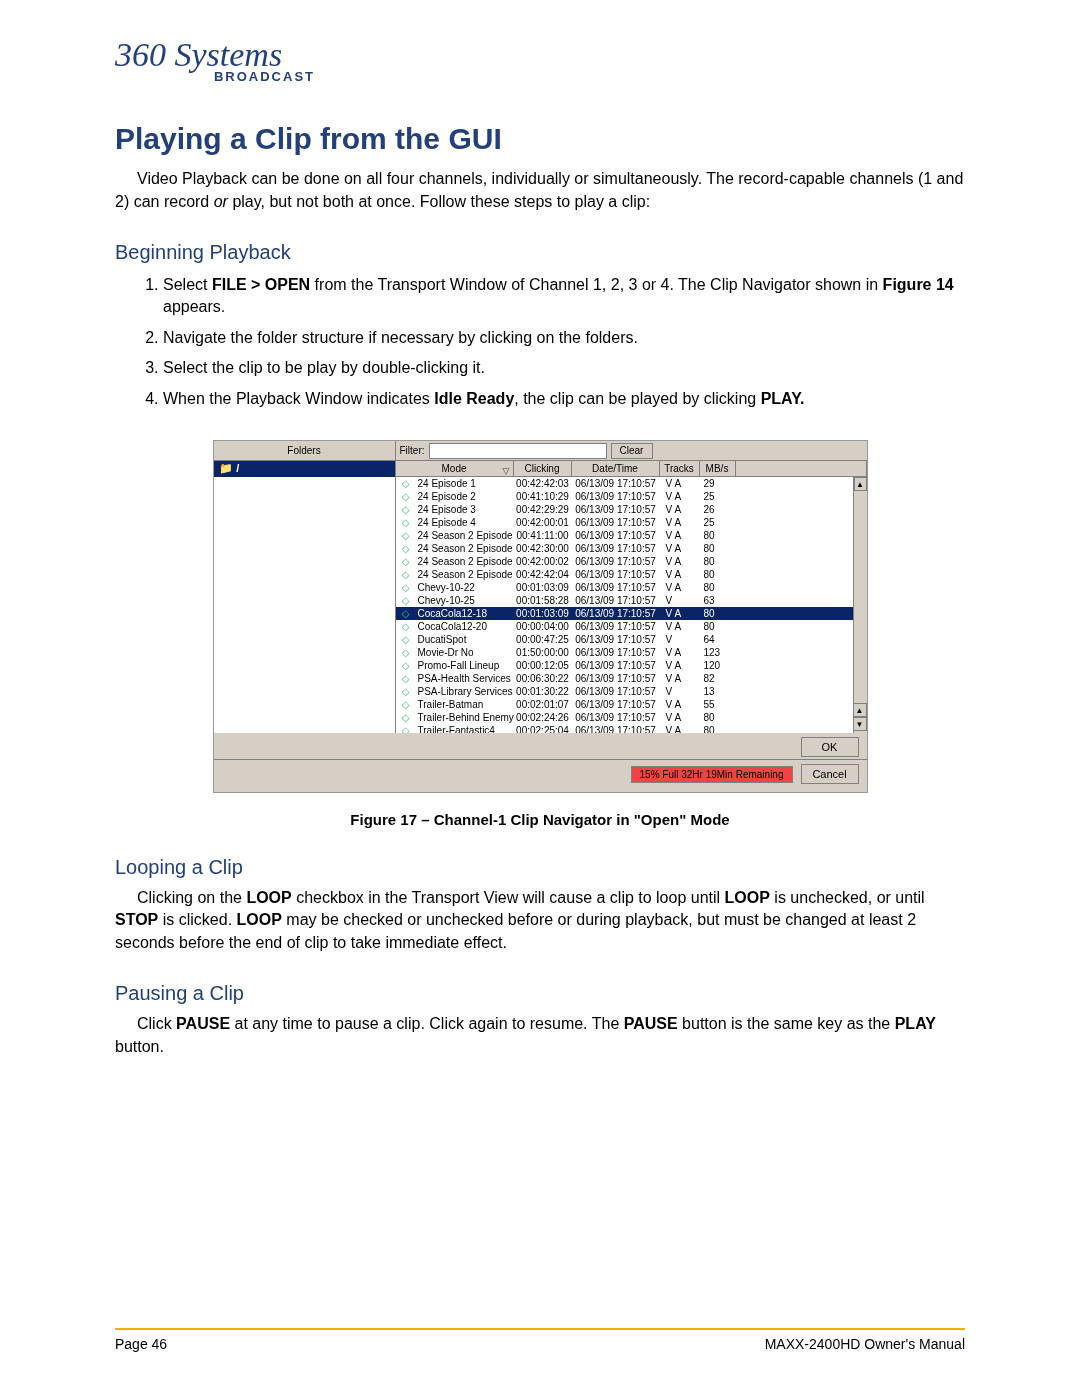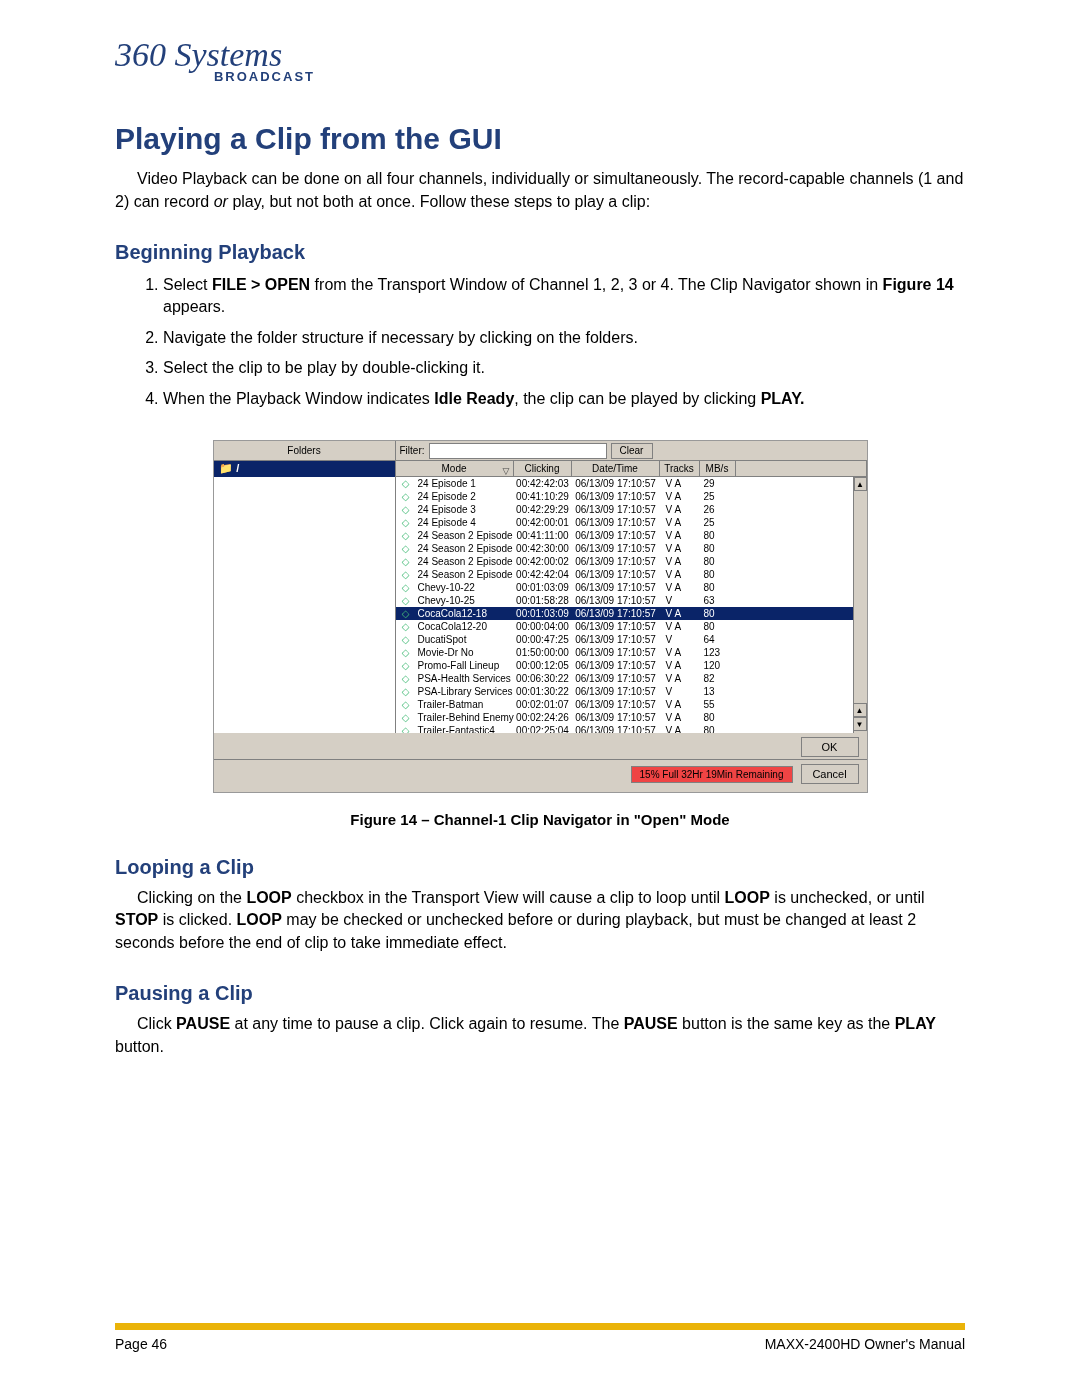--- a/index.html
+++ b/index.html
@@ -35,31 +35,31 @@
     font-weight: bold;
     text-align: right;
     padding-right: 10px;
   }
   h1 {
     color: #23407a;
     font-size: 30px;
     margin: 40px 0 12px 0;
     font-weight: bold;
   }
-  h2 { color: #23407a; font-size: 20px; margin: 28px 0 8px 0; font-weight: bold; }
+  h2 { color: #23407a; font-size: 20px; margin: 28px 0 8px 0; font-weight: normal; }
   p { font-size: 16px; line-height: 1.4; margin: 0 0 6px 0; }
   .indent { text-indent: 22px; }
   ol { font-size: 16px; padding-left: 48px; margin: 10px 0; }
   ol li { margin-bottom: 8px; line-height: 1.4; }
   .bold { font-weight: bold; }
   .fig-caption { font-size: 15px; font-weight: bold; text-align: center; margin: 18px 0 10px 0; }
   .footer {
     position: absolute;
     bottom: 45px; left: 115px; right: 115px;
-    border-top: 7px solid #eab308;
+    border-top: 2px solid #eab308;
     padding-top: 6px;
     font-size: 14px;
     display: flex; justify-content: space-between;
   }
 
   
   .shot {
     margin: 30px auto 0 auto;
     width: 655px;
     background: #d5cfc5;
@@ -361,21 +361,21 @@
     </div>
     <div class="shot-footer-row1">
       <div class="shot-button">OK</div>
     </div>
     <div class="shot-footer">
       <div class="shot-status">15% Full 32Hr 19Min Remaining</div>
       <div class="shot-button">Cancel</div>
     </div>
   </div>
 
-  <div class="fig-caption">Figure 14 – Channel-1 Clip Navigator in "Open" Mode</div>
+  <div class="fig-caption">Figure 17 – Channel-1 Clip Navigator in "Open" Mode</div>
 
   <h2>Looping a Clip</h2>
   <p class="indent">
     <span>Clicking on the </span><span class="bold">LOOP</span><span> checkbox in the Transport View will cause a clip to loop until </span><span class="bold">LOOP</span><span> is unchecked, or until </span><span class="bold">STOP</span><span> is clicked. </span><span class="bold">LOOP</span><span> may be checked or unchecked before or during playback, but must be changed at least 2 seconds before the end of clip to take immediate effect.</span>
   </p>
 
   <h2>Pausing a Clip</h2>
   <p class="indent">
     <span>Click </span><span class="bold">PAUSE</span><span> at any time to pause a clip. Click again to resume. The </span><span class="bold">PAUSE</span><span> button is the same key as the </span><span class="bold">PLAY</span><span> button.</span>
   </p>

